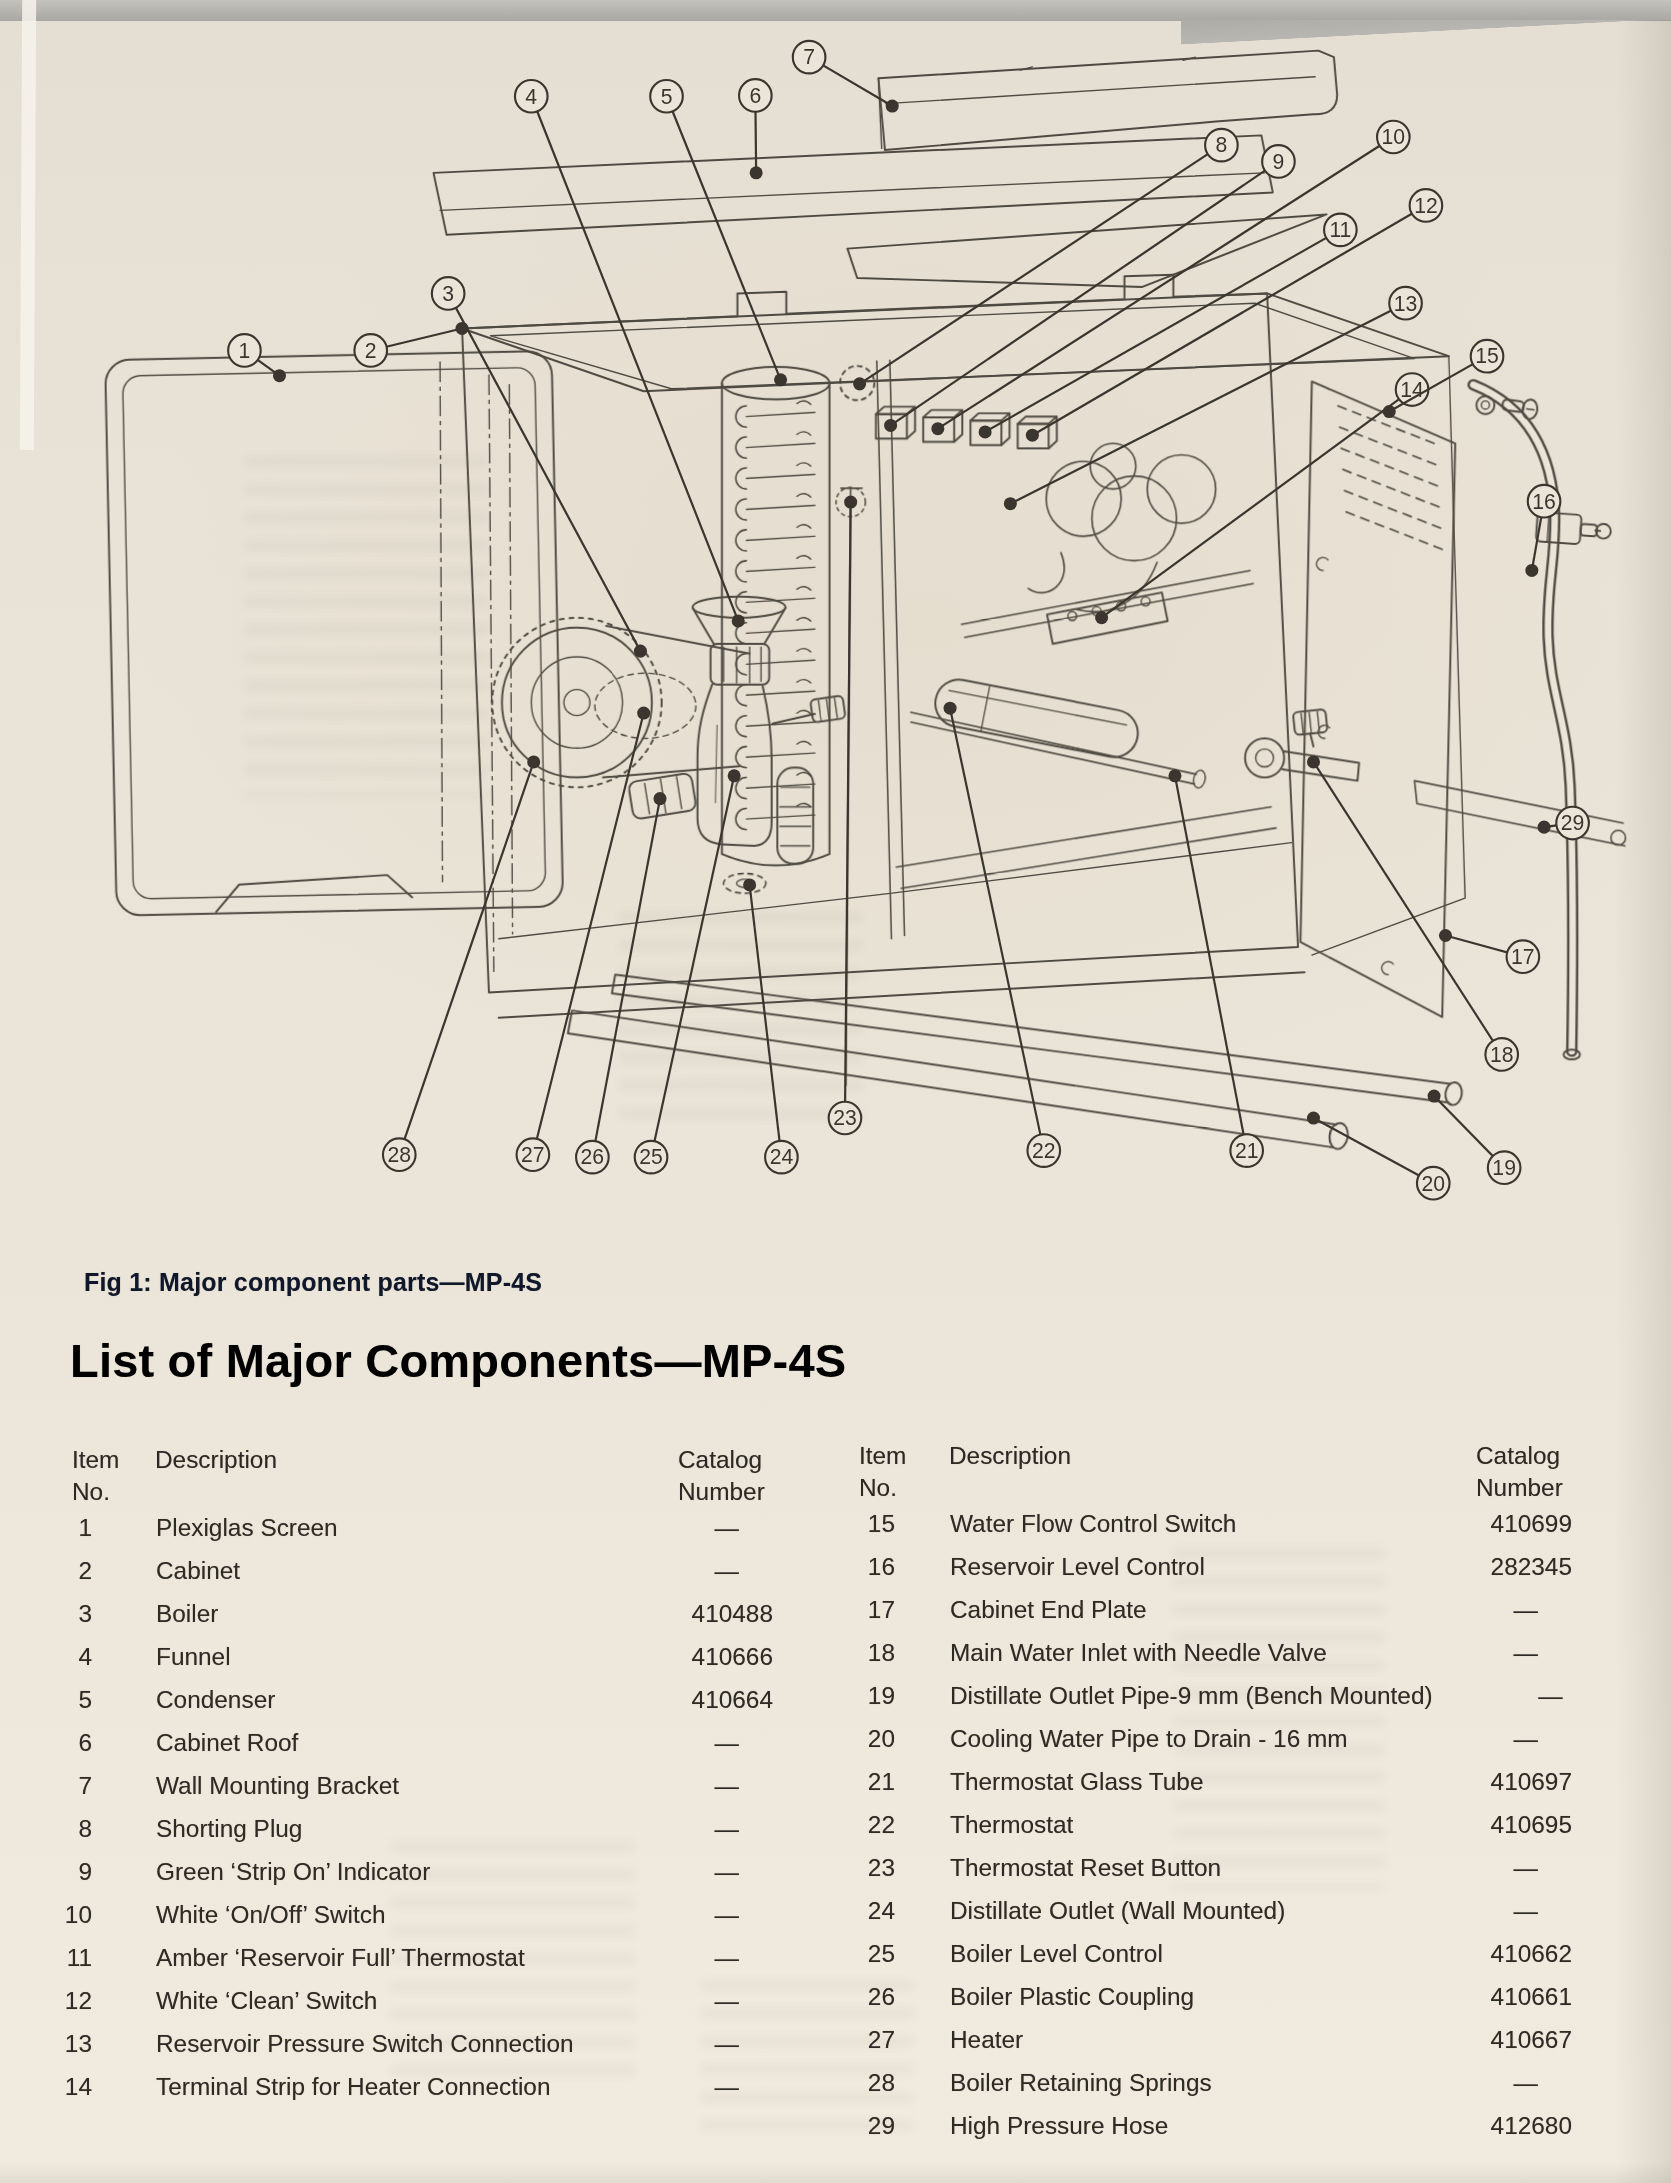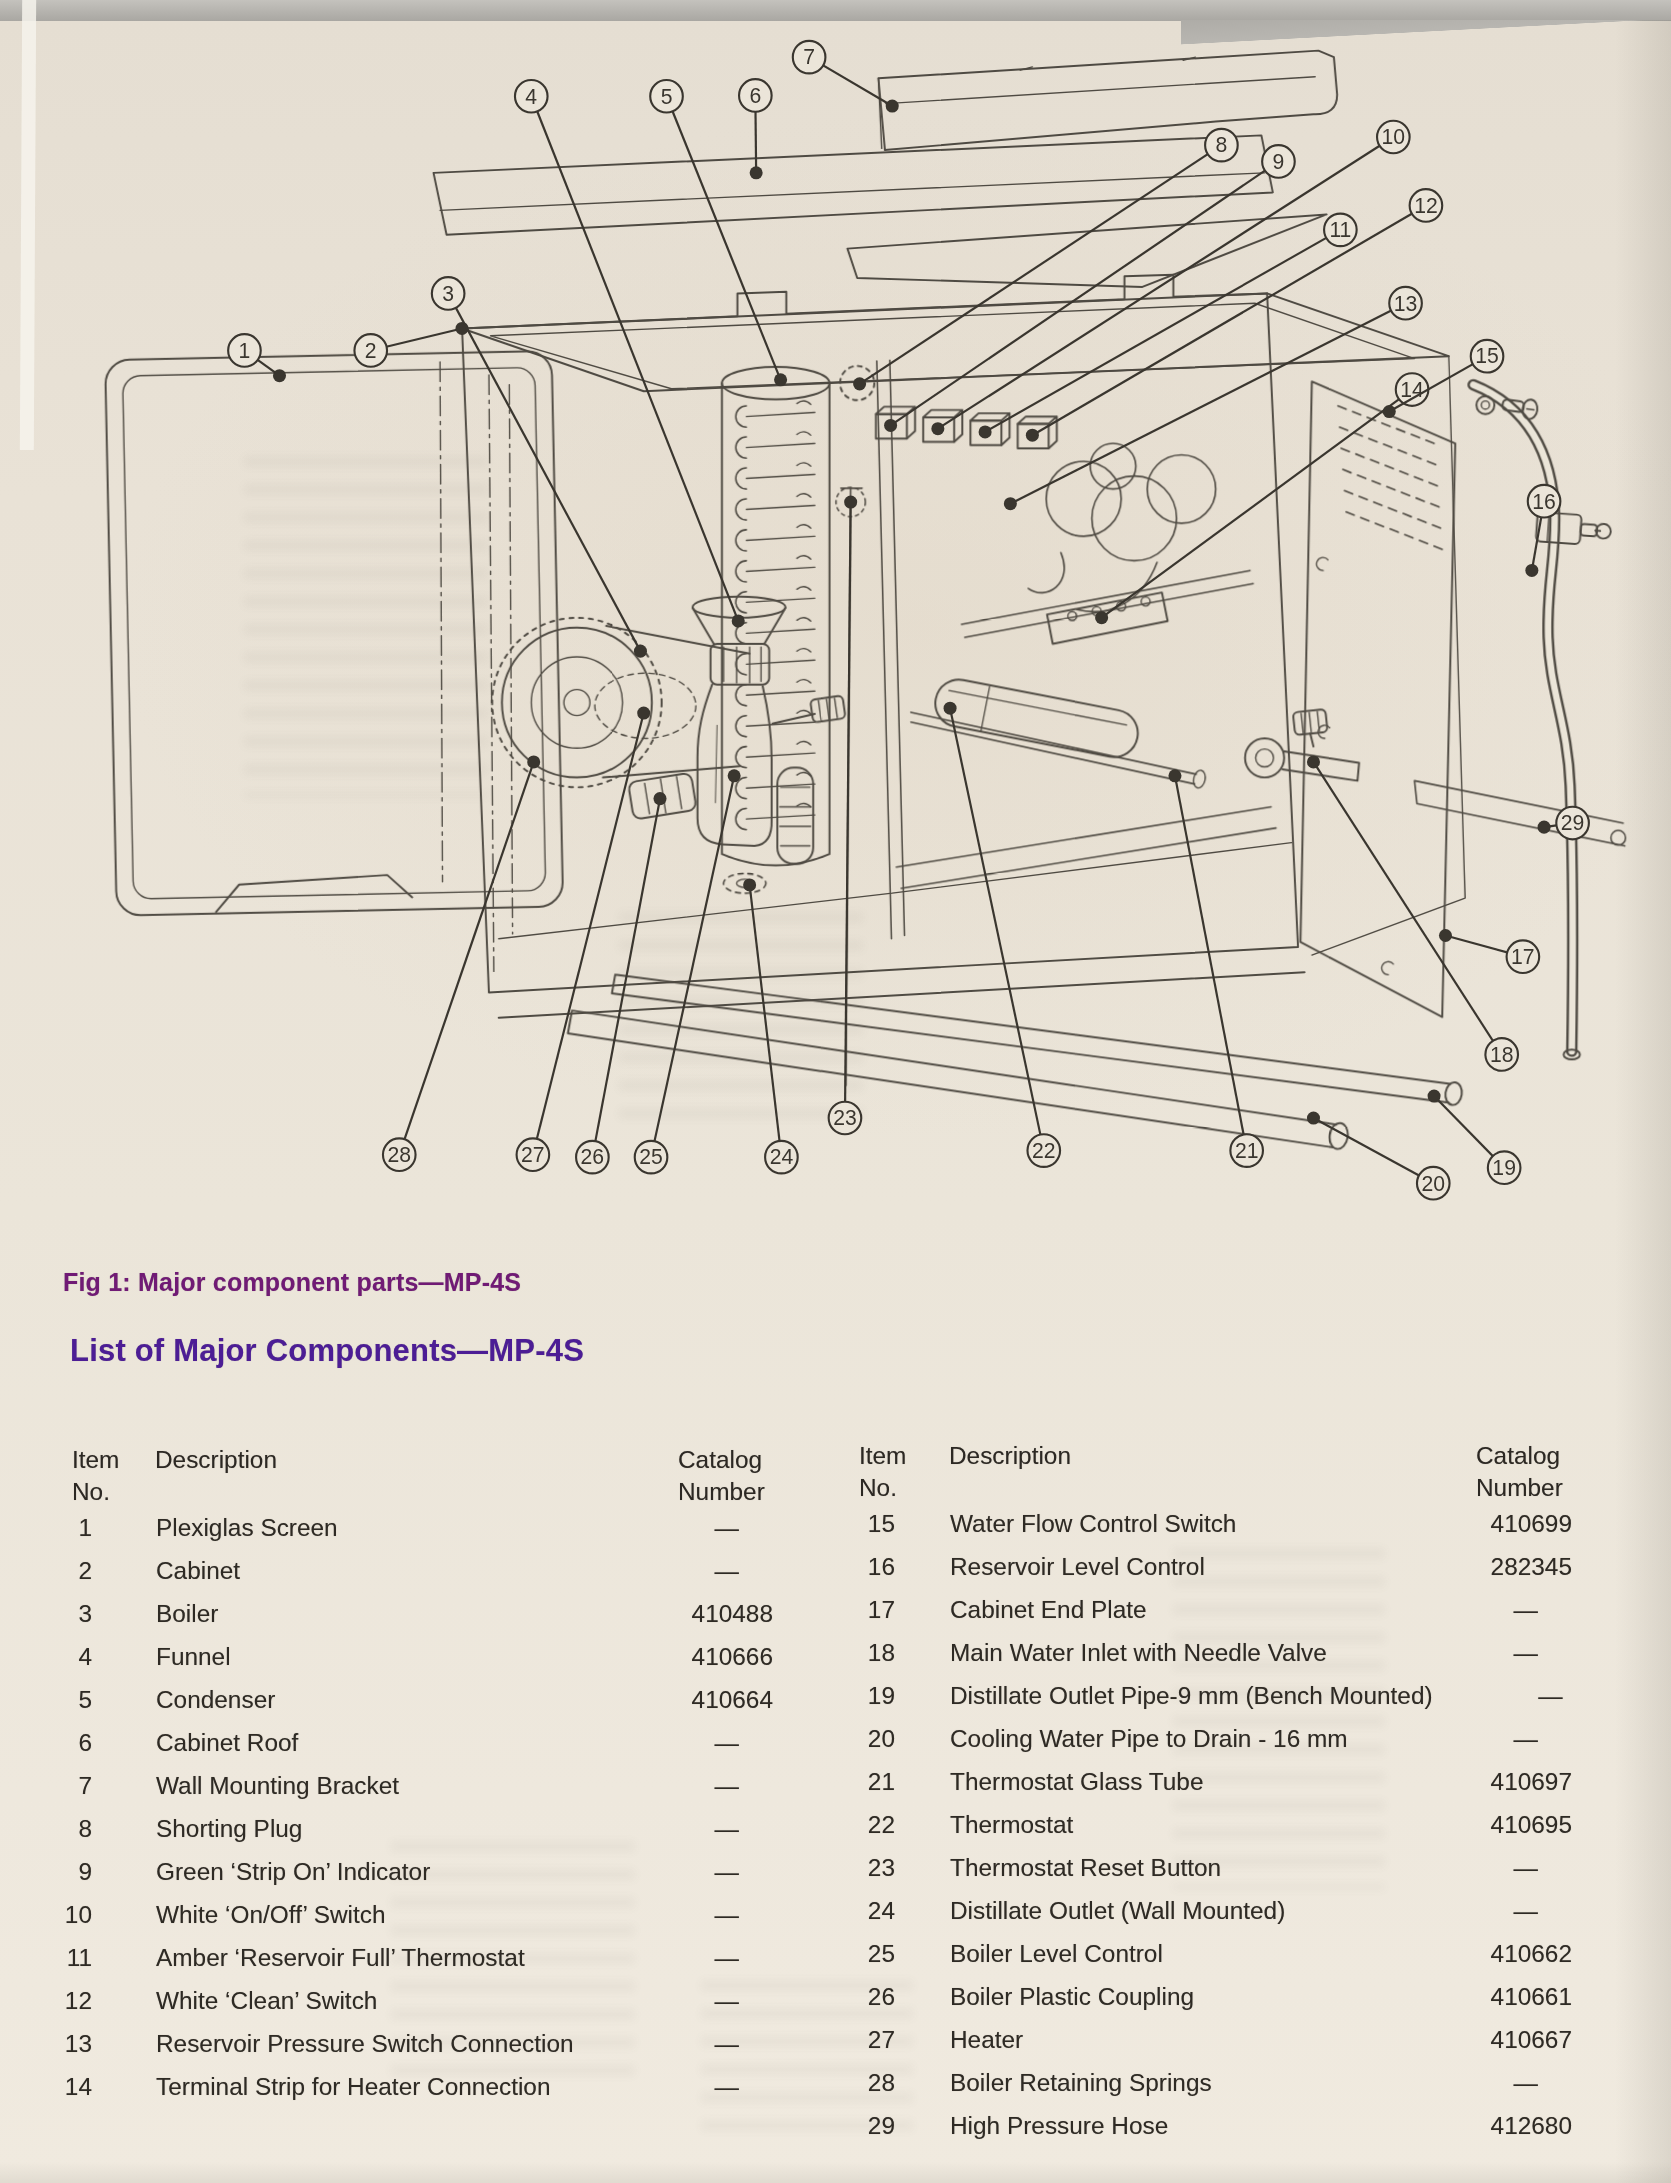--- a/index.html
+++ b/index.html
@@ -19,22 +19,22 @@
     background:linear-gradient(90deg,rgba(0,0,0,0),rgba(90,85,75,.14));}
   .edge-bottom{position:absolute;left:0;bottom:0;width:1672px;height:21px;
     background:linear-gradient(0deg,rgba(90,85,75,.10),rgba(0,0,0,0));}
   .band-top{position:absolute;left:0;top:0;width:1672px;height:21px;background:linear-gradient(180deg,#c4c2bd,#a9a7a2);}
   .wedge{position:absolute;left:1181px;top:19.6px;width:490px;height:28px;
     background:linear-gradient(177deg,#aeaca7 0%,#b8b6b1 45%,rgba(0,0,0,0) 46%);}
   .sliver{position:absolute;left:21px;top:0;width:14px;height:450px;background:#f6f3ec;opacity:.85;transform:rotate(.3deg);}
   .ghost{position:absolute;opacity:.05;filter:blur(4.1px);
     background:repeating-linear-gradient(180deg,#5d594f 0 11.4px,rgba(0,0,0,0) 11.4px 28px);}
   svg.fig{position:absolute;left:0;top:0;}
-  .caption{position:absolute;left:63px;top:1268px;font-size:25px;font-weight:bold;color:#701a75;letter-spacing:0.2px;text-shadow:0 0 0.8px rgba(44,40,35,.35);}
-  .title{position:absolute;left:70px;top:1333px;font-size:31px;font-weight:bold;color:#4c1d95;letter-spacing:0.2px;text-shadow:0 0 0.8px rgba(38,35,32,.3);}
+  .caption{position:absolute;left:84px;top:1268px;font-size:25px;font-weight:bold;color:#0f172a;letter-spacing:0.2px;text-shadow:0 0 0.8px rgba(44,40,35,.35);}
+  .title{position:absolute;left:70px;top:1333px;font-size:47px;font-weight:bold;color:#000000;letter-spacing:0.2px;text-shadow:0 0 0.8px rgba(38,35,32,.3);}
   .hdr{position:absolute;font-size:24.4px;line-height:32px;font-weight:normal;color:#2c2823;text-shadow:0 0 0.8px rgba(44,40,35,.3);white-space:pre-line;}
   .rows{position:absolute;color:#2e2a24;font-size:24.4px;text-shadow:0 0 0.8px rgba(46,42,36,.32);}
   .rows .row{display:flex;align-items:center;height:43px;}
   .ci{flex:none;text-align:right;}
   .cd{flex:1;white-space:nowrap;}
   .cc{flex:none;width:130px;text-align:right;}
   .cc.dash{padding-right:34px;}
   #rows-left{left:41px;top:1506px;width:732px;}
   #rows-left .ci{width:51px;}
   #rows-left .cd{padding-left:64px;}

